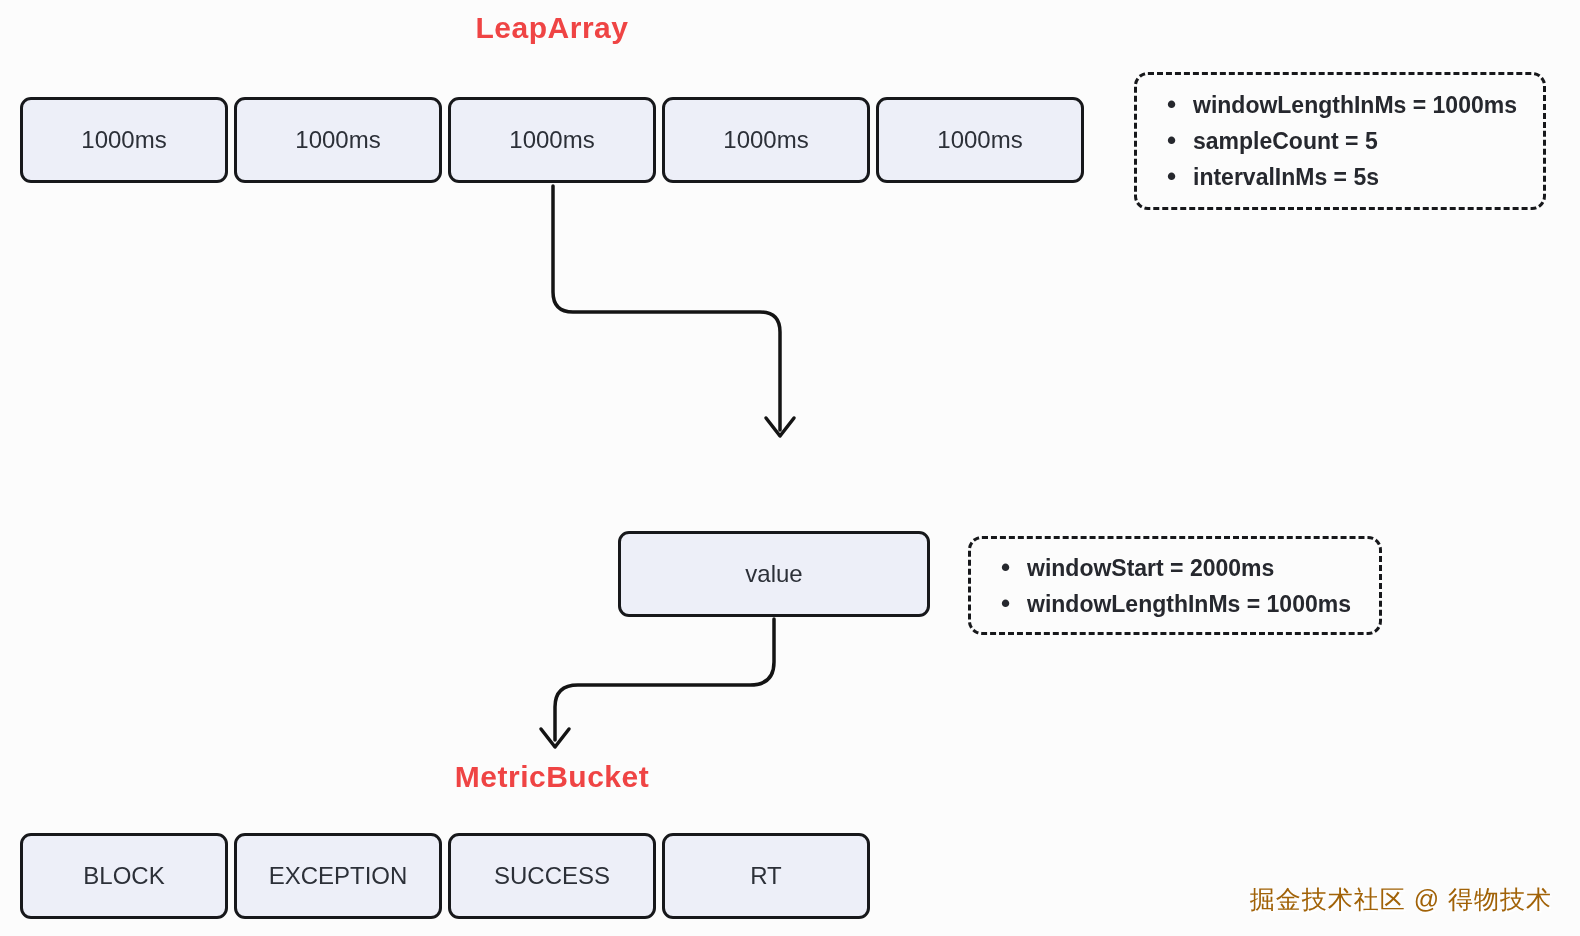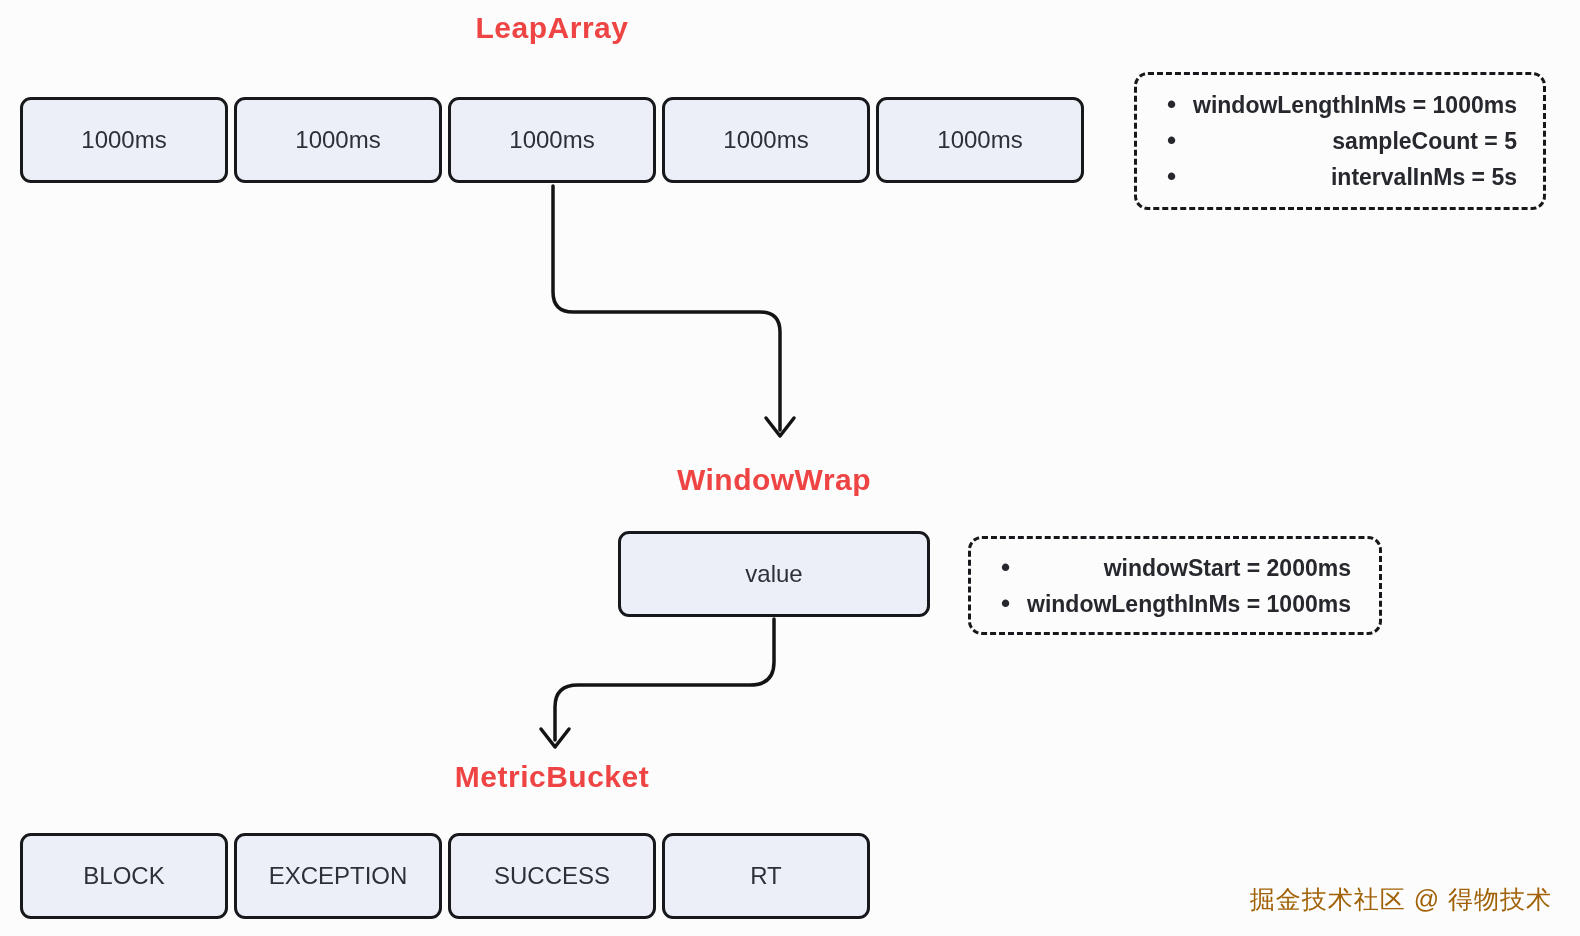--- a/index.html
+++ b/index.html
@@ -69,21 +69,20 @@
     border: 3px dashed #17181b;
     border-radius: 14px;
     display: flex;
     align-items: center;
   }
   .params-1 { left: 1134px; top: 72px;  width: 412px; height: 138px; }
   .params-2 { left: 968px;  top: 536px; width: 414px; height: 99px;  }
   .params ul {
     list-style: none;
     padding-left: 26px;
-    text-align: right;
   }
   .params li {
     position: relative;
     padding-left: 30px;
     font-weight: bold;
     font-size: 23px;
     line-height: 36px;
     color: #26282e;
     white-space: nowrap;
   }
@@ -129,21 +128,20 @@
   </div>
 
   <div class="params params-1">
     <ul>
       <li>windowLengthInMs = 1000ms</li>
       <li>sampleCount = 5</li>
       <li>intervalInMs = 5s</li>
     </ul>
   </div>
 
-  <div class="title t-windowwrap">WindowWrap</div>
 
   <div class="cell value-cell">value</div>
 
   <div class="params params-2">
     <ul>
       <li>windowStart = 2000ms</li>
       <li>windowLengthInMs = 1000ms</li>
     </ul>
   </div>
 

